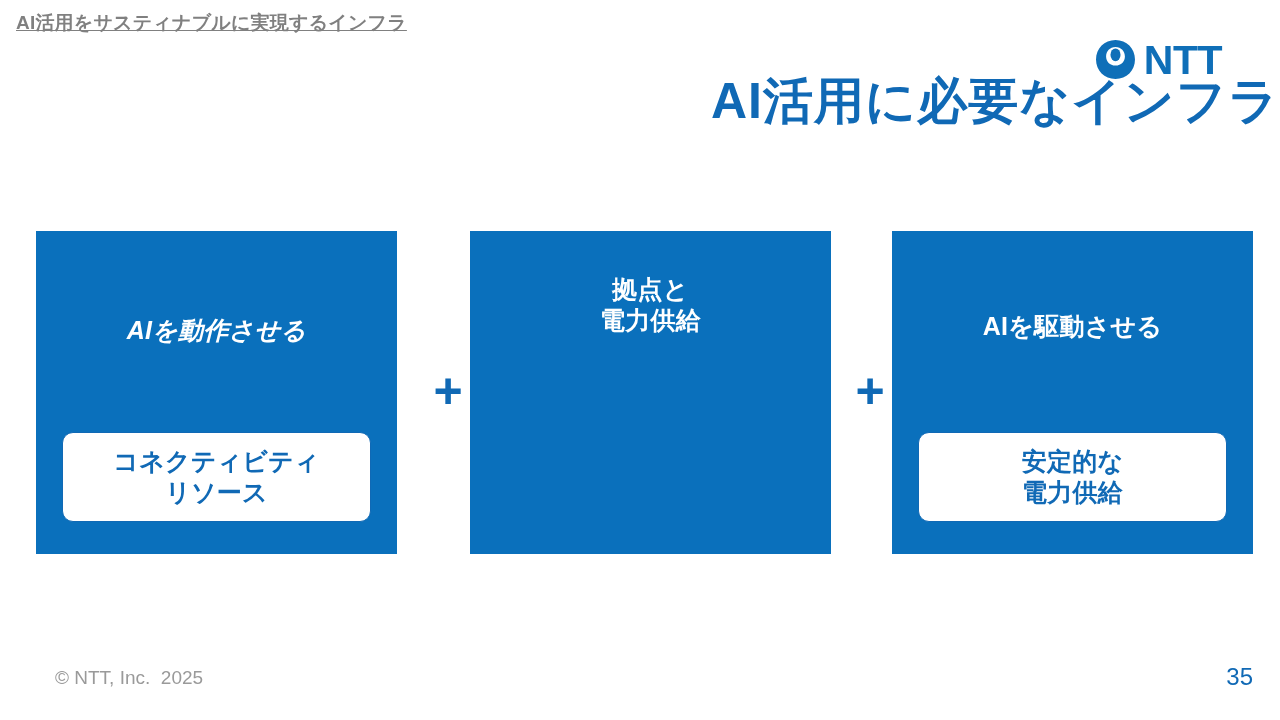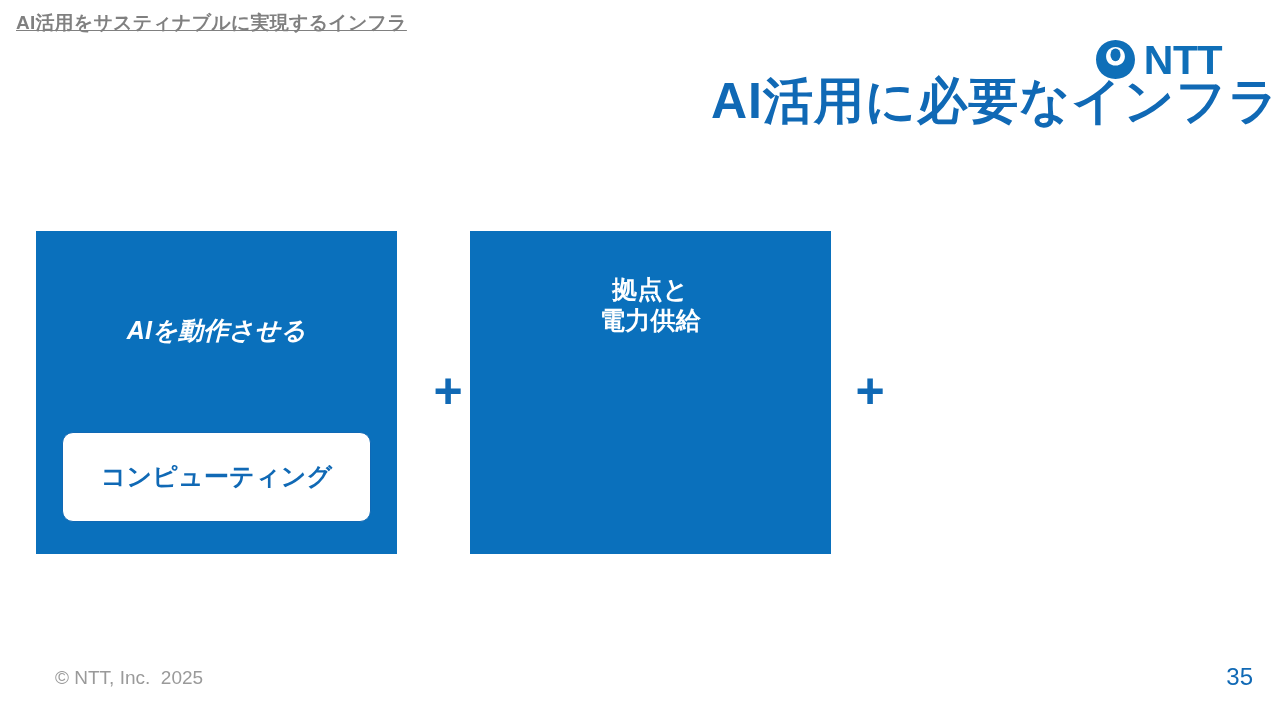--- a/index.html
+++ b/index.html
@@ -169,33 +169,45 @@
 <div class="slide-title">AI活用に必要なインフラ</div>
 
 <div class="diagram">
 
   <div class="card c1">
     <div class="card-heading">
       <div>AIを動作させる</div>
     </div>
     <div class="pill">
       <div class="pill-label">
-        <div>コンピューティング</div>
+        <div>コネクティビティ</div>
+        <div>リソース</div>
       </div>
     </div>
   </div>
 
   <div class="plus p1">+</div>
 
   <div class="card c2">
     <div class="card-heading">
       <div>拠点と</div>
       <div>電力供給</div>
     </div>
   </div>
 
   <div class="plus p2">+</div>
 
+  <div class="card c3">
+    <div class="card-heading">
+      <div>AIを駆動させる</div>
+    </div>
+    <div class="pill">
+      <div class="pill-label">
+        <div>安定的な</div>
+        <div>電力供給</div>
+      </div>
+    </div>
+  </div>
 
 </div>
 
 <div class="copyright">© NTT, Inc.  2025</div>
 <div class="page-number">35</div>
 
 </body></html>

